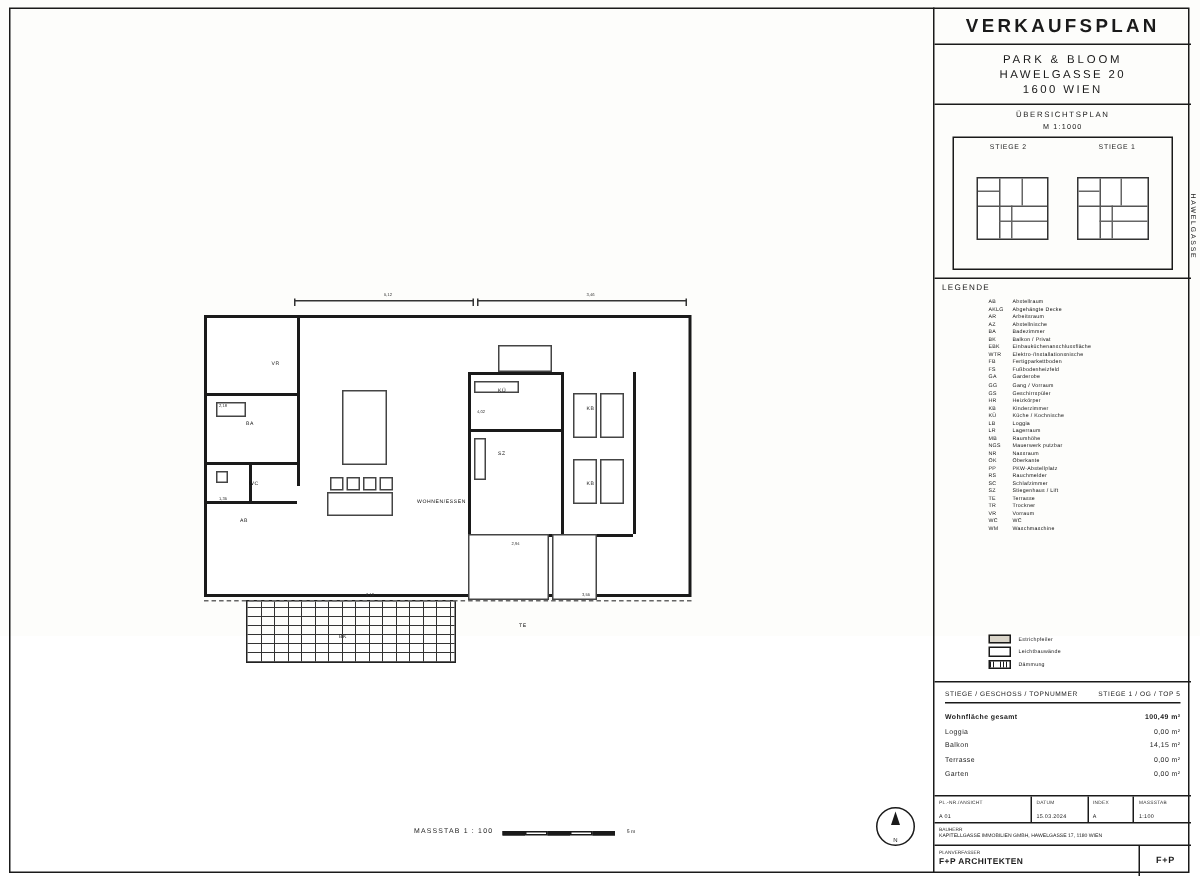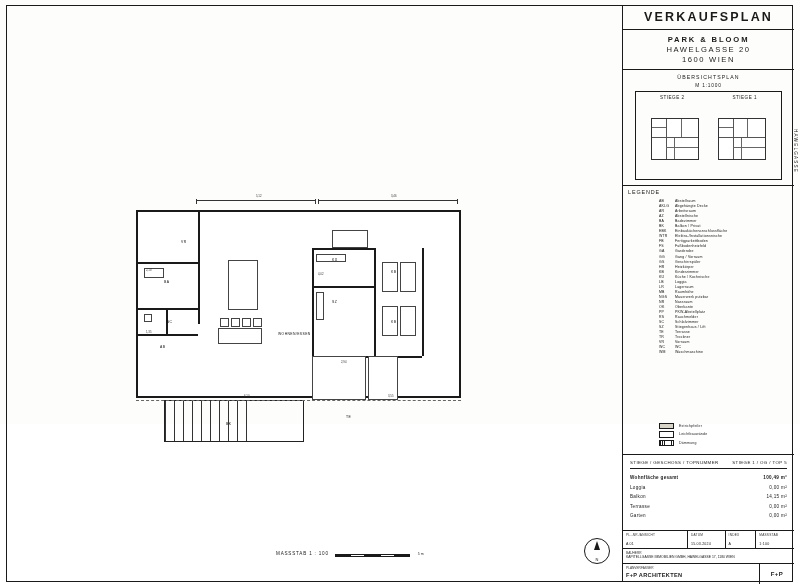--- a/index.html
+++ b/index.html
@@ -53,21 +53,21 @@
   .tb-addr {
     position: absolute;
     left: 0; top: 24px; right: 0;
     height: 40px;
     border-bottom: 1px solid #1a1a1a;
     display: flex; flex-direction: column;
     align-items: center; justify-content: center;
     gap: 1px;
   }
   .tb-addr div { font-size: 7.6px; letter-spacing: 1.6px; }
-  .tb-addr .l1 { font-weight: bold; letter-spacing: 1.9px; }
+  .tb-addr .l1 { font-weight: normal; letter-spacing: 1.9px; }
 
   .tb-ueb {
     position: absolute;
     left: 0; top: 64px; right: 0;
     height: 116px;
     border-bottom: 1px solid #1a1a1a;
   }
   .ueb-head {
     text-align: center;
     font-size: 5.2px;

